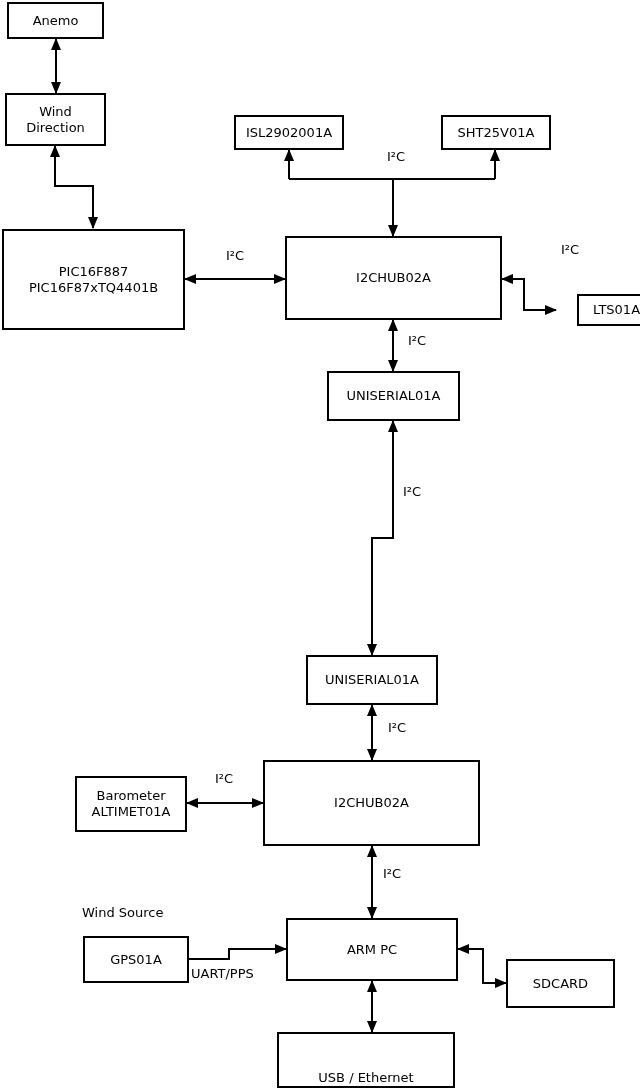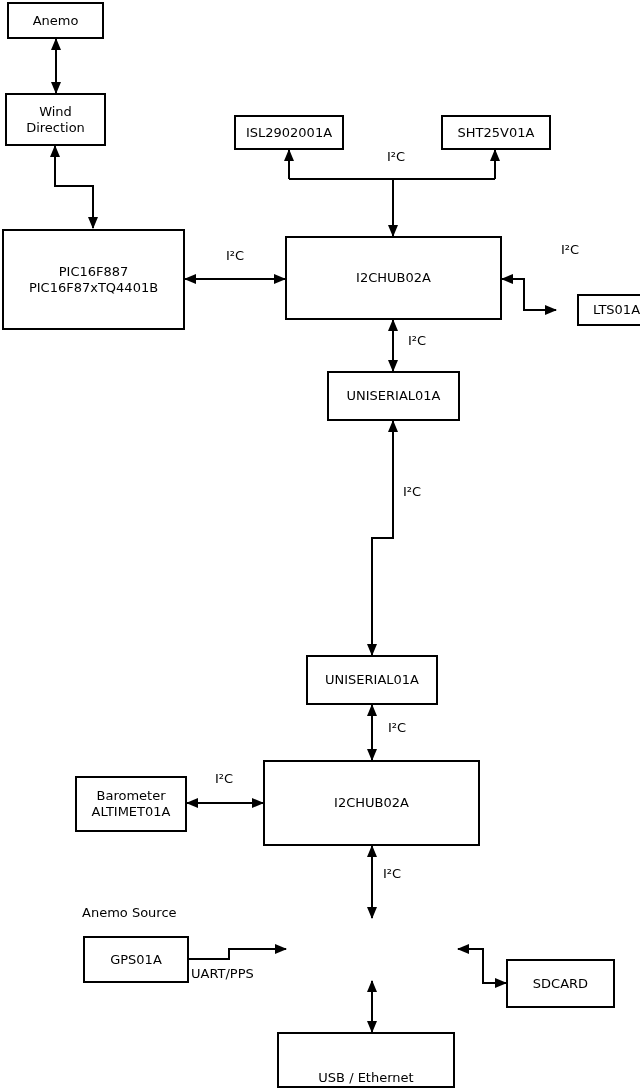--- a/index.html
+++ b/index.html
@@ -125,33 +125,36 @@
 
   <div class="box" style="left:75px; top:776px; width:112px; height:56px;">
     <span>Barometer</span>
     <span>ALTIMET01A</span>
   </div>
 
   <div class="box" style="left:67px; top:936px; width:106px; height:47px;margin-left:16px;">
     <span>GPS01A</span>
   </div>
 
+  <div class="box" style="left:286px; top:918px; width:172px; height:63px;">
+    <span>ARM PC</span>
+  </div>
 
   <div class="box" style="left:506px; top:959px; width:109px; height:49px;">
     <span>SDCARD</span>
   </div>
 
   <div class="box" style="left:277px; top:1032px; width:178px; height:56px;justify-content:flex-end;">
     <span>USB / Ethernet</span>
   </div>
 
   <span class="edge-label" style="left:387px; top:150px;">I²C</span>
   <span class="edge-label" style="left:226px; top:249px;">I²C</span>
   <span class="edge-label" style="left:561px; top:243px;">I²C</span>
   <span class="edge-label" style="left:408px; top:334px;">I²C</span>
   <span class="edge-label" style="left:403px; top:485px;">I²C</span>
   <span class="edge-label" style="left:388px; top:721px;">I²C</span>
   <span class="edge-label" style="left:215px; top:772px;">I²C</span>
   <span class="edge-label" style="left:383px; top:867px;">I²C</span>
-  <span class="edge-label" style="left:82px; top:906px;">Anemo Source</span>
+  <span class="edge-label" style="left:82px; top:906px;">Wind Source</span>
   <span class="edge-label" style="left:191px; top:967px;">UART/PPS</span>
 
 </div>
 
 </body></html>

